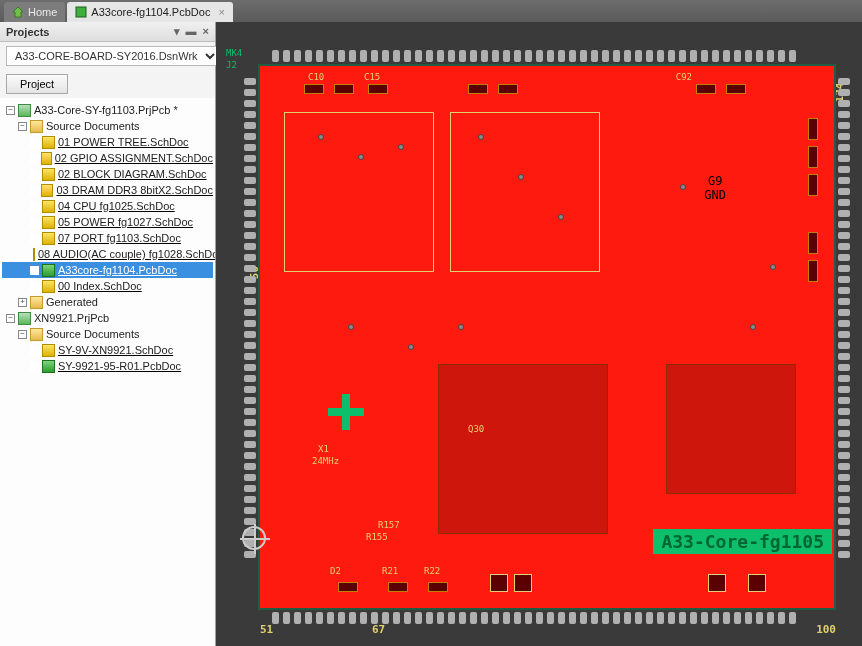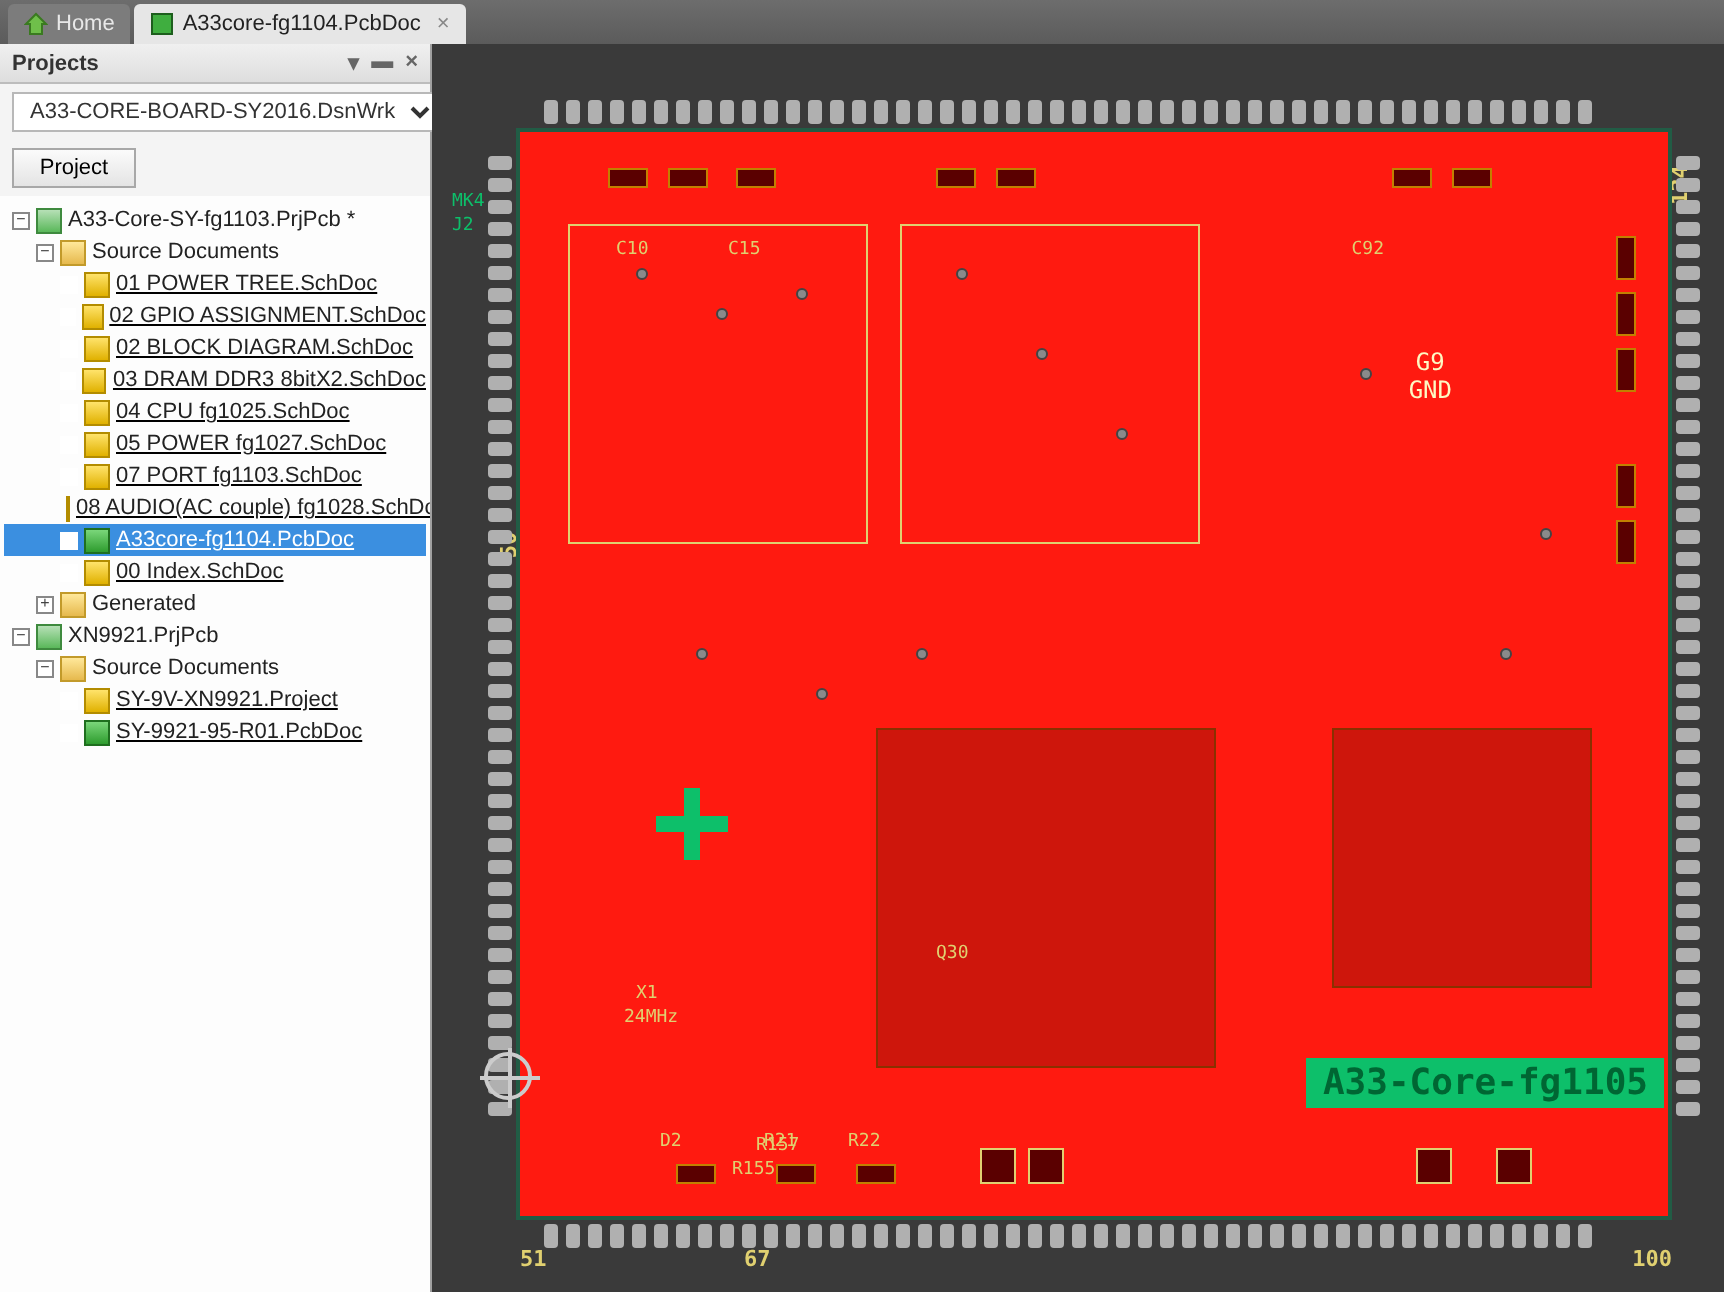--- a/index.html
+++ b/index.html
@@ -56,27 +56,27 @@
 .pads.left { flex-direction: column; left: 20px; top: 48px; bottom: 40px; width: 12px; }
 .pads.right { flex-direction: column; right: 4px; top: 48px; bottom: 40px; width: 12px; }
 .pad { background: #b0b0b0; border-radius: 2px; }
 .pads.top .pad, .pads.bottom .pad { width: 7px; height: 12px; }
 .pads.left .pad, .pads.right .pad { width: 12px; height: 7px; }
 
 
 .chip { position: absolute; border: 1px solid #8a3000; background: rgba(60,10,0,0.25); }
 .silkbox { position: absolute; border: 1px solid #e0d070; }
 .via { position: absolute; width: 6px; height: 6px; border-radius: 50%; background: #8a8a8a; border: 1px solid #444; }
-.refdes { position: absolute; color: #e0d070; font-size: 9px; font-family: monospace; margin-top: 48px; }
+.refdes { position: absolute; color: #e0d070; font-size: 9px; font-family: monospace; }
 .boardname { position: absolute; right: 22px; bottom: 84px; background: #0dbf6a; color: #063; font: bold 18px monospace; padding: 2px 8px; }
 .cross { position: absolute; left: 18px; bottom: 88px; width: 24px; height: 24px; border: 2px solid #ccc; border-radius: 50%; }
 .cross::before, .cross::after { content: ""; position: absolute; background: #ccc; }
 .cross::before { left: 10px; top: -4px; width: 2px; height: 30px; }
 .cross::after { top: 10px; left: -4px; height: 2px; width: 30px; }
-.gndtxt { position: absolute; color: #fef9c3; font: 12px monospace; margin-left: 21px; }
+.gndtxt { position: absolute; color: #000000; font: 12px monospace; margin-left: 21px; }
 .num { position: absolute; color: #e0d070; font: bold 11px monospace; }
 .comp { position: absolute; background: #5a0000; border: 1px solid #c28000; }
 .compv { position: absolute; background: #5a0000; border: 1px solid #c28000; }
 </style>
 </head>
 <body>
 <div class="app">
 
 <div class="tabstrip">
   <div class="tab">
@@ -194,21 +194,21 @@
             <span class="lbl">XN9921.PrjPcb</span>
           </div>
       <div class="tn ind1">
             <span class="twist">−</span>
             <span class="fico folder"></span>
             <span class="lbl">Source Documents</span>
           </div>
       <div class="tn ind2">
             <span class="twist empty"></span>
             <span class="fico sch"></span>
-            <span class="lbl">SY-9V-XN9921.Project</span>
+            <span class="lbl">SY-9V-XN9921.SchDoc</span>
           </div>
       <div class="tn ind2">
             <span class="twist empty"></span>
             <span class="fico pcb"></span>
             <span class="lbl">SY-9921-95-R01.PcbDoc</span>
           </div>
     </div>
   </div>
 
   <div class="editor">

